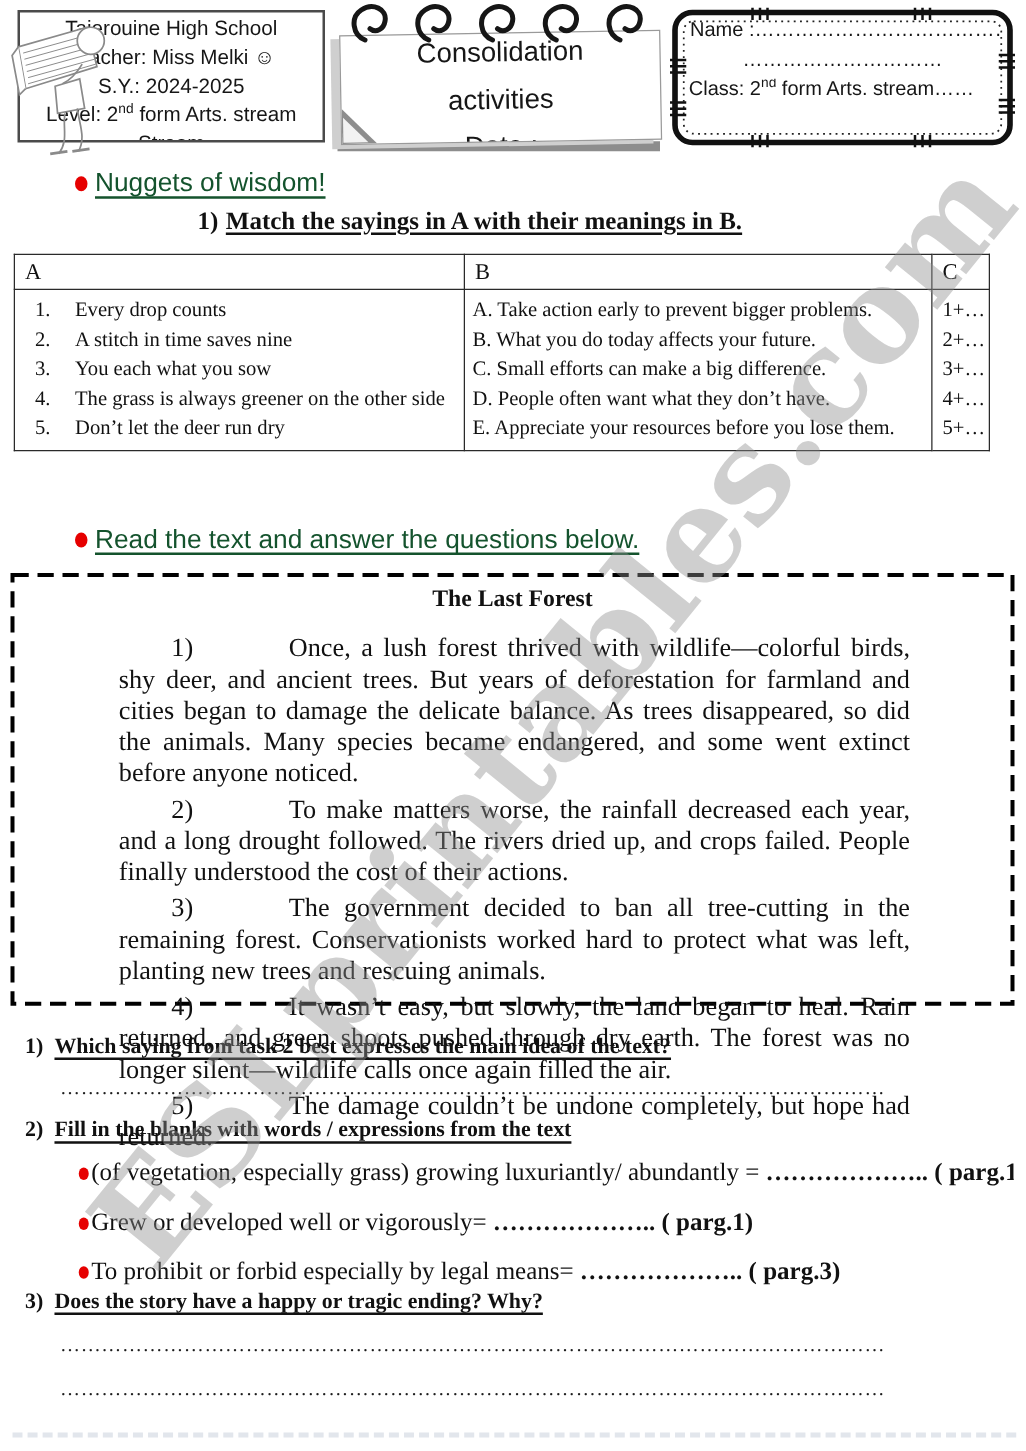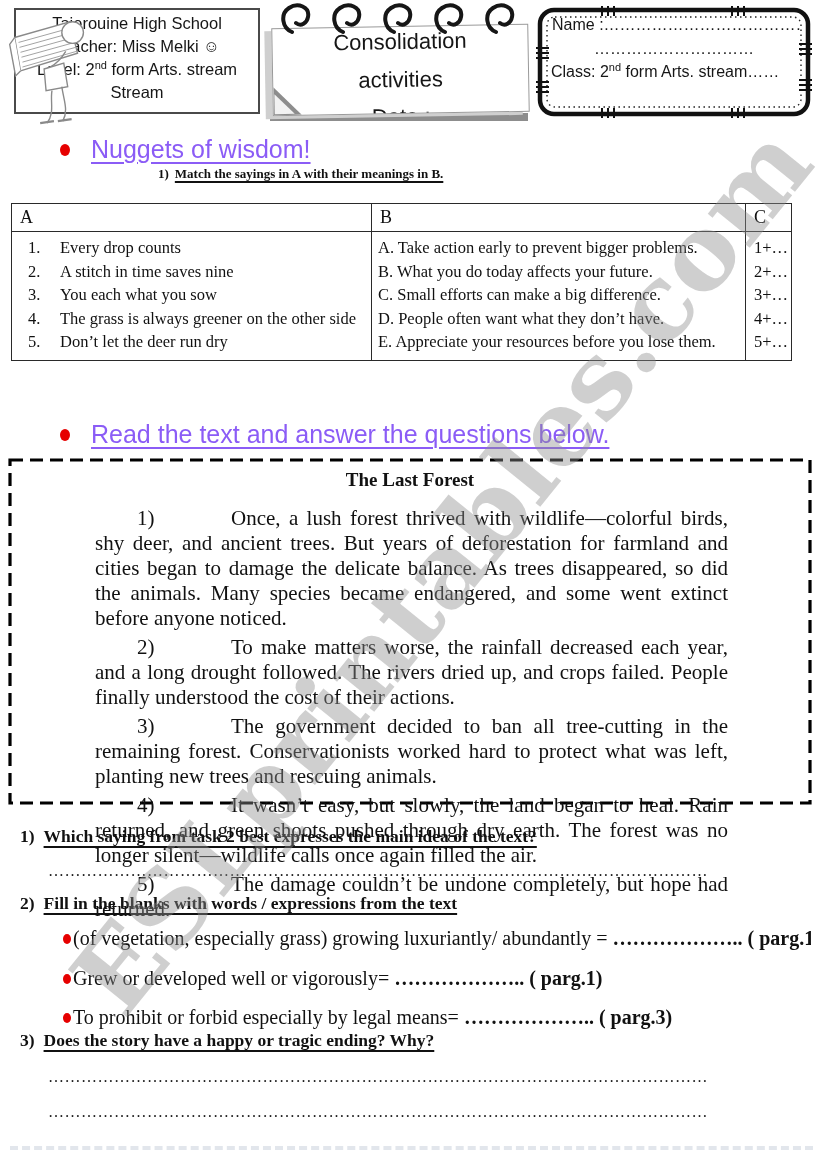--- a/index.html
+++ b/index.html
@@ -43,29 +43,29 @@
     font-family:"Liberation Sans","DejaVu Sans",sans-serif;font-size:16px;color:#161616;z-index:2;
   }
   .frame{position:absolute;left:0;top:0;width:276px;height:112px;}
   .st-line{position:absolute;white-space:nowrap;overflow:hidden;}
   .st-name{top:10px;left:16px;right:12px;}
   .st-name2{top:34px;left:0;right:0;text-align:center;}
   .st-class{top:57px;left:15px;right:8px;}
   .st-number{top:81px;left:0;right:0;text-align:center;}
 
   
-  .bullet-head{display:flex;align-items:center;gap:21px;
-    font-family:"Liberation Sans","DejaVu Sans",sans-serif;font-size:25px;color:#8b5cf6;}
+  .bullet-head{display:flex;align-items:center;gap:6px;
+    font-family:"Liberation Sans","DejaVu Sans",sans-serif;font-size:21px;color:#14532d;}
   .nuggets{left:60px;top:135px;}
   .readhead{left:60px;top:420px;}
   .red-dot{width:10px;height:12px;border-radius:50%;background:#e60000;flex:0 0 auto;}
   .u-sans{text-decoration:underline;text-decoration-thickness:1.6px;text-underline-offset:4px;}
 
   
-  .task1{left:158px;top:166px;font-weight:bold;font-size:13px;}
+  .task1{left:158px;top:166px;font-weight:bold;font-size:20px;}
   .task1 .u-serif{text-decoration:underline;text-decoration-thickness:1.8px;text-underline-offset:3px;margin-left:6px;}
 
   
   .match-table{position:absolute;left:11px;top:203px;width:780px;border-collapse:collapse;
     font-size:16.5px;table-layout:fixed;}
   .match-table th{border:1.8px solid #2a2a2a;font-weight:normal;text-align:left;
     font-size:18px;padding:1px 8px 2px;height:24px;}
   .match-table td{border:1.8px solid #2a2a2a;vertical-align:top;padding:4px 6px 6px;line-height:23.5px;}
   .a-item{display:grid;grid-template-columns:22px 1fr;column-gap:10px;padding-left:10px;}
   .cell-c div{padding-left:2px;}
@@ -117,20 +117,21 @@
     <path d="M66 42 C60 52 54 56 50 58" fill="none"></path>
     <path d="M44 60 L64 54 L68 78 L46 82 Z"></path>
     <path d="M52 82 C50 94 55 104 47 115 M62 78 C64 92 69 102 63 113" fill="none"></path>
     <path d="M40 115 L54 113 M58 113 L72 111" fill="none" stroke-width="2.2"></path>
   </g>
 </svg>
 
 <div class="abs school-box">
   <div>Tajerouine High School</div>
   <div>Teacher: Miss Melki ☺</div>
+  <div>S.Y.: 2024-2025</div>
   <div><span>Level: 2</span><sup>nd</sup><span> form Arts. stream</span></div>
   <div>Stream</div>
 </div>
 
 <div class="abs notepad">
   <div class="np-shadow"></div>
   <div class="np-page">
     <div class="np-line1">Consolidation</div>
     <div class="np-line2">activities</div>
     <div class="np-date">Date :</div>

